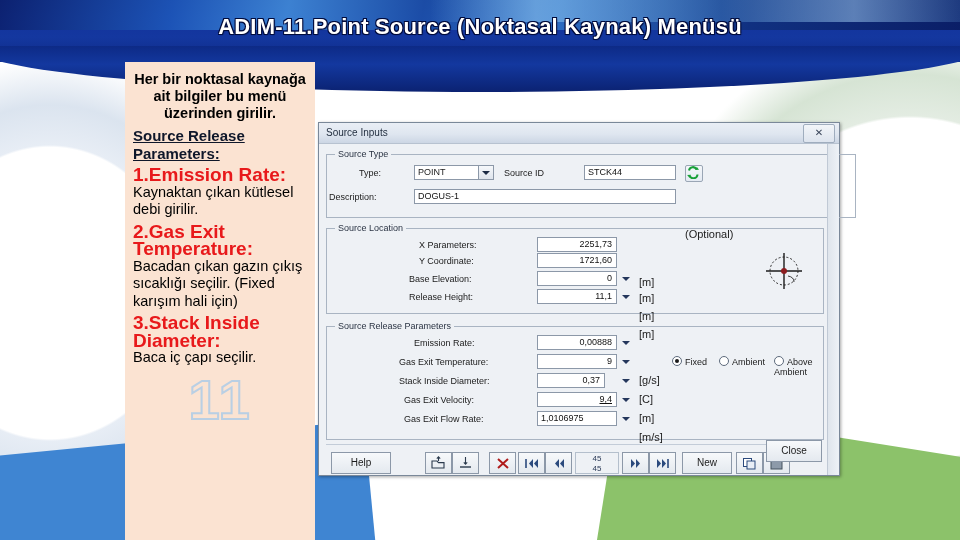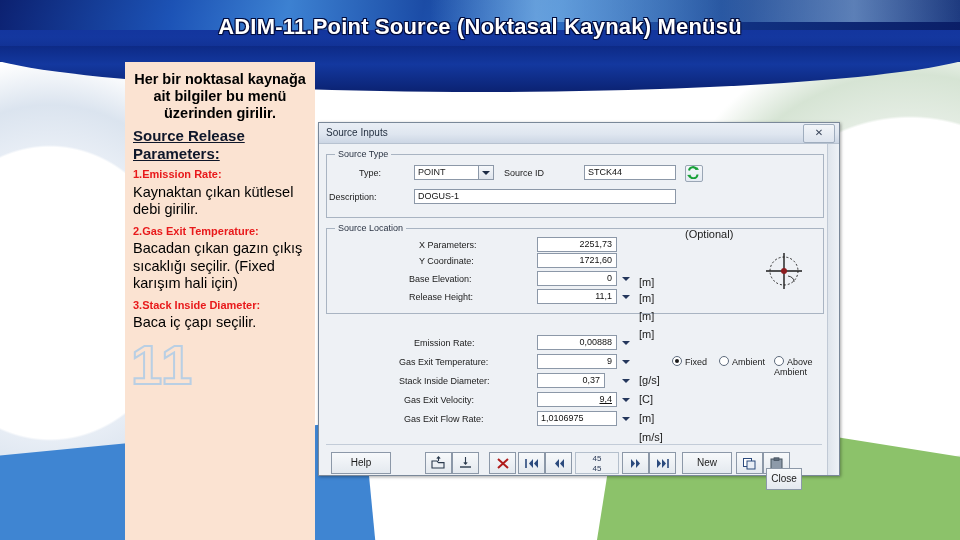--- a/index.html
+++ b/index.html
@@ -68,28 +68,28 @@
   }
   .tp-head{
     color:#000000;font-weight:bold;font-size:14.5px;line-height:17px;
     text-align:center;margin:3px 2px 5px 2px;
   }
   .tp-red-ul{
     color:#0f172a;font-weight:bold;font-size:15px;line-height:17.5px;
     text-decoration:underline;margin:3px 2px 2px 2px;
   }
   .tp-red{
-    color:#e8191b;font-weight:bold;font-size:11px;line-height:17.5px;
+    color:#e8191b;font-weight:bold;font-size:19px;line-height:17.5px;
     margin:4px 2px 0 2px;
   }
   .tp-body{
     color:#000000;font-size:14.5px;line-height:17.5px;margin:0 0 3px 2px;
   }
   .tp-num{
-    text-align:left;margin-top:6px;
+    text-align:center;margin-top:6px;
     font-size:56px;font-weight:bold;line-height:54px;
     color:transparent;
     -webkit-text-stroke:2px #b9cfe4;
     letter-spacing:2px;
     font-family:"Liberation Sans",sans-serif;
   }
 
   
   .dlg{
     position:absolute;left:318px;top:122px;width:520px;height:352px;
@@ -213,21 +213,21 @@
 
   <div class="dlg">
 
     <div class="dlg-title">
       <span class="dlg-title-txt">Source Inputs</span>
       <div class="dlg-close">✕</div>
     </div>
 
     <div class="dlg-body">
 
-      <div class="grp" style="left:7px;top:10px;width:496px;height:62px;">
+      <div class="grp" style="left:7px;top:10px;width:496px;height:62px;padding-left:32px;">
         <span class="grp-lbl">Source Type</span>
       </div>
       <span class="lbl" style="left:40px;top:24px;width:50px;">Type:</span>
       <div class="combo" style="left:95px;top:21px;width:80px;">
         <span>POINT</span>
         <span class="combo-btn">
             <i class="caret"></i>
           </span>
       </div>
       <span class="lbl" style="left:185px;top:24px;width:75px;">Source ID</span>
@@ -281,20 +281,23 @@
       <div class="compass" style="left:442px;top:104px;">
         <svg width="46" height="46" viewBox="0 0 46 46">
           <circle cx="23" cy="23" r="14" fill="none" stroke="#2b2b2b" stroke-width="1" stroke-dasharray="2,2"></circle>
           <line x1="23" y1="5" x2="23" y2="41" stroke="#1b1b1b" stroke-width="1.4"></line>
           <line x1="5" y1="23" x2="41" y2="23" stroke="#1b1b1b" stroke-width="1.4"></line>
           <circle cx="23" cy="23" r="3" fill="#8c1d20"></circle>
           <path d="M27 28 q6 1 6 6" fill="none" stroke="#3a3a3a" stroke-width="1"></path>
         </svg>
       </div>
 
+      <div class="grp" style="left:7px;top:182px;width:496px;height:112px;">
+        <span class="grp-lbl">Source Release Parameters</span>
+      </div>
 
       <span class="lbl" style="left:95px;top:194px;width:115px;">Emission Rate:</span>
       <div class="fld r" style="left:218px;top:191px;width:80px;">
         <span>0,00888</span>
       </div>
       <i class="spin" style="left:303px;top:197px;"></i>
       <span class="unit" style="left:320px;top:194px;">[g/s]</span>
 
       <span class="lbl" style="left:80px;top:213px;width:130px;">Gas Exit Temperature:</span>
       <div class="fld r" style="left:218px;top:210px;width:80px;">
@@ -391,18 +394,18 @@
           <rect x="5" y="4" width="8" height="8" fill="#e8eef6" stroke="#2b4a7d" stroke-width="1"></rect>
         </svg>
       </div>
       <div class="btn icon" style="left:444px;top:308px;width:27px;">
         <svg width="15" height="13" viewBox="0 0 15 13" style="vertical-align:-3px">
           <rect x="2" y="2" width="11" height="10" fill="#8d9aa9" stroke="#45525f" stroke-width="1"></rect>
           <rect x="5" y="0.8" width="5" height="2.6" fill="#5c6a78" stroke="#45525f" stroke-width="0.8"></rect>
         </svg>
       </div>
 
-      <div class="btn" style="left:447px;top:324px;width:36px;left:447px;">Close</div>
+      <div class="btn" style="left:447px;top:296px;width:56px;left:447px;">Close</div>
 
       <div class="scroll"></div>
     </div>
   </div>
 </div>
 
 </body></html>

